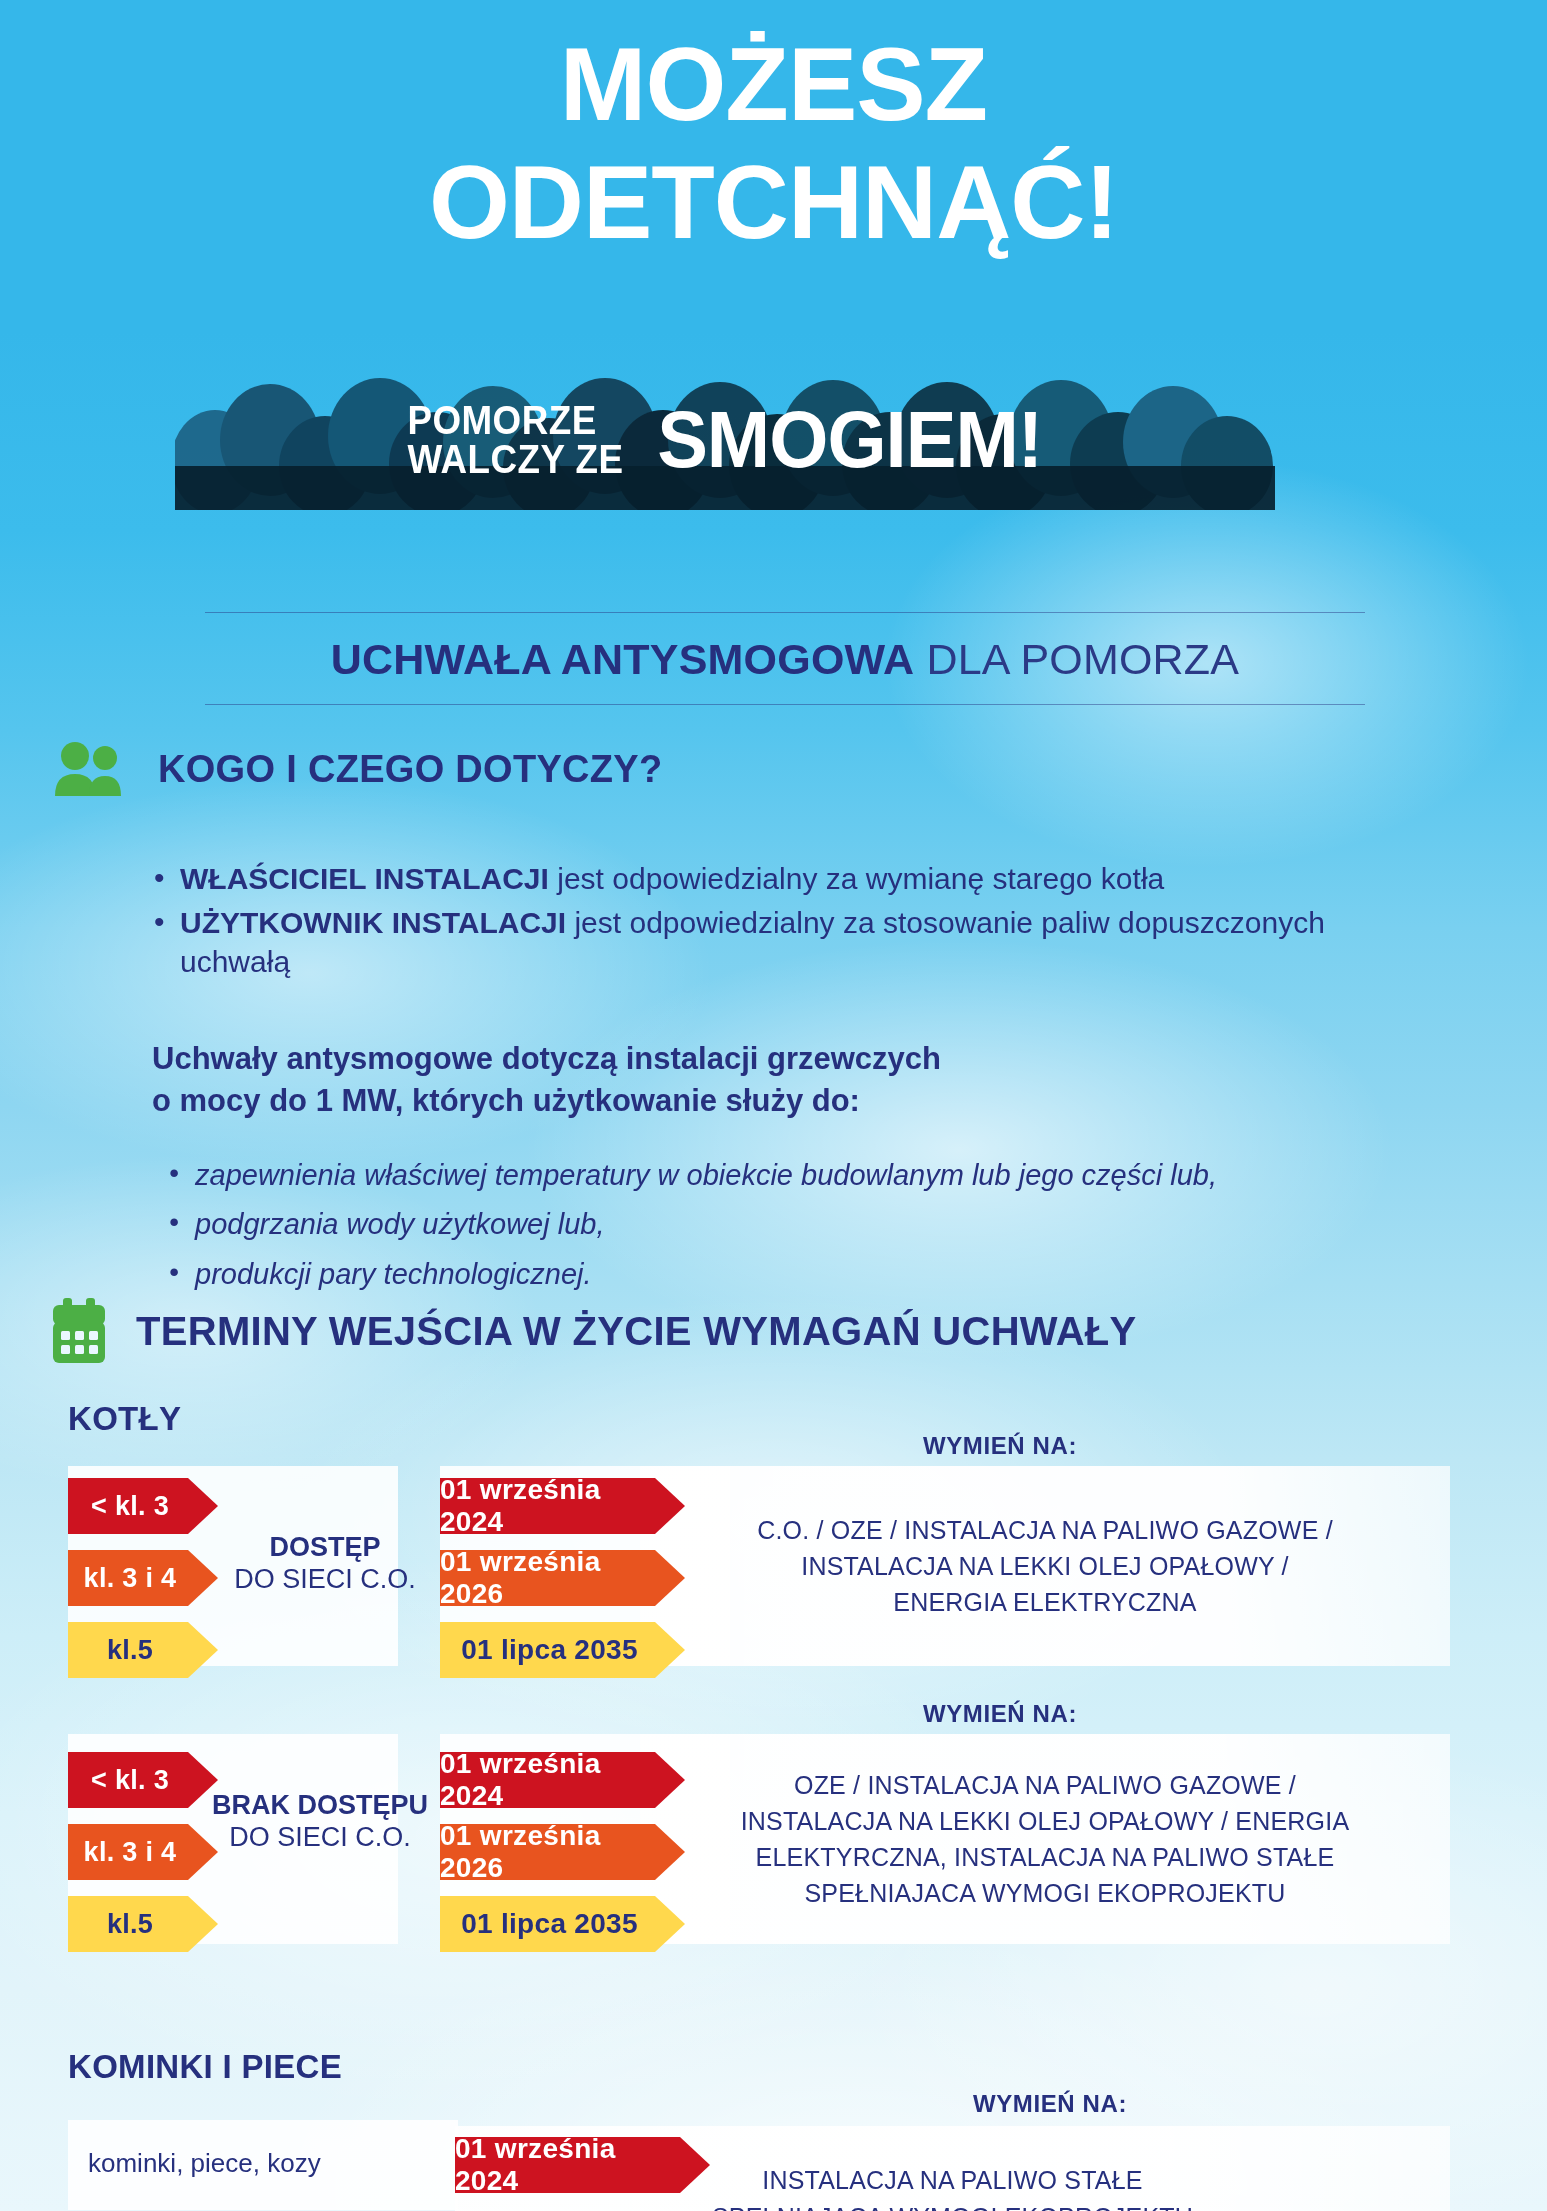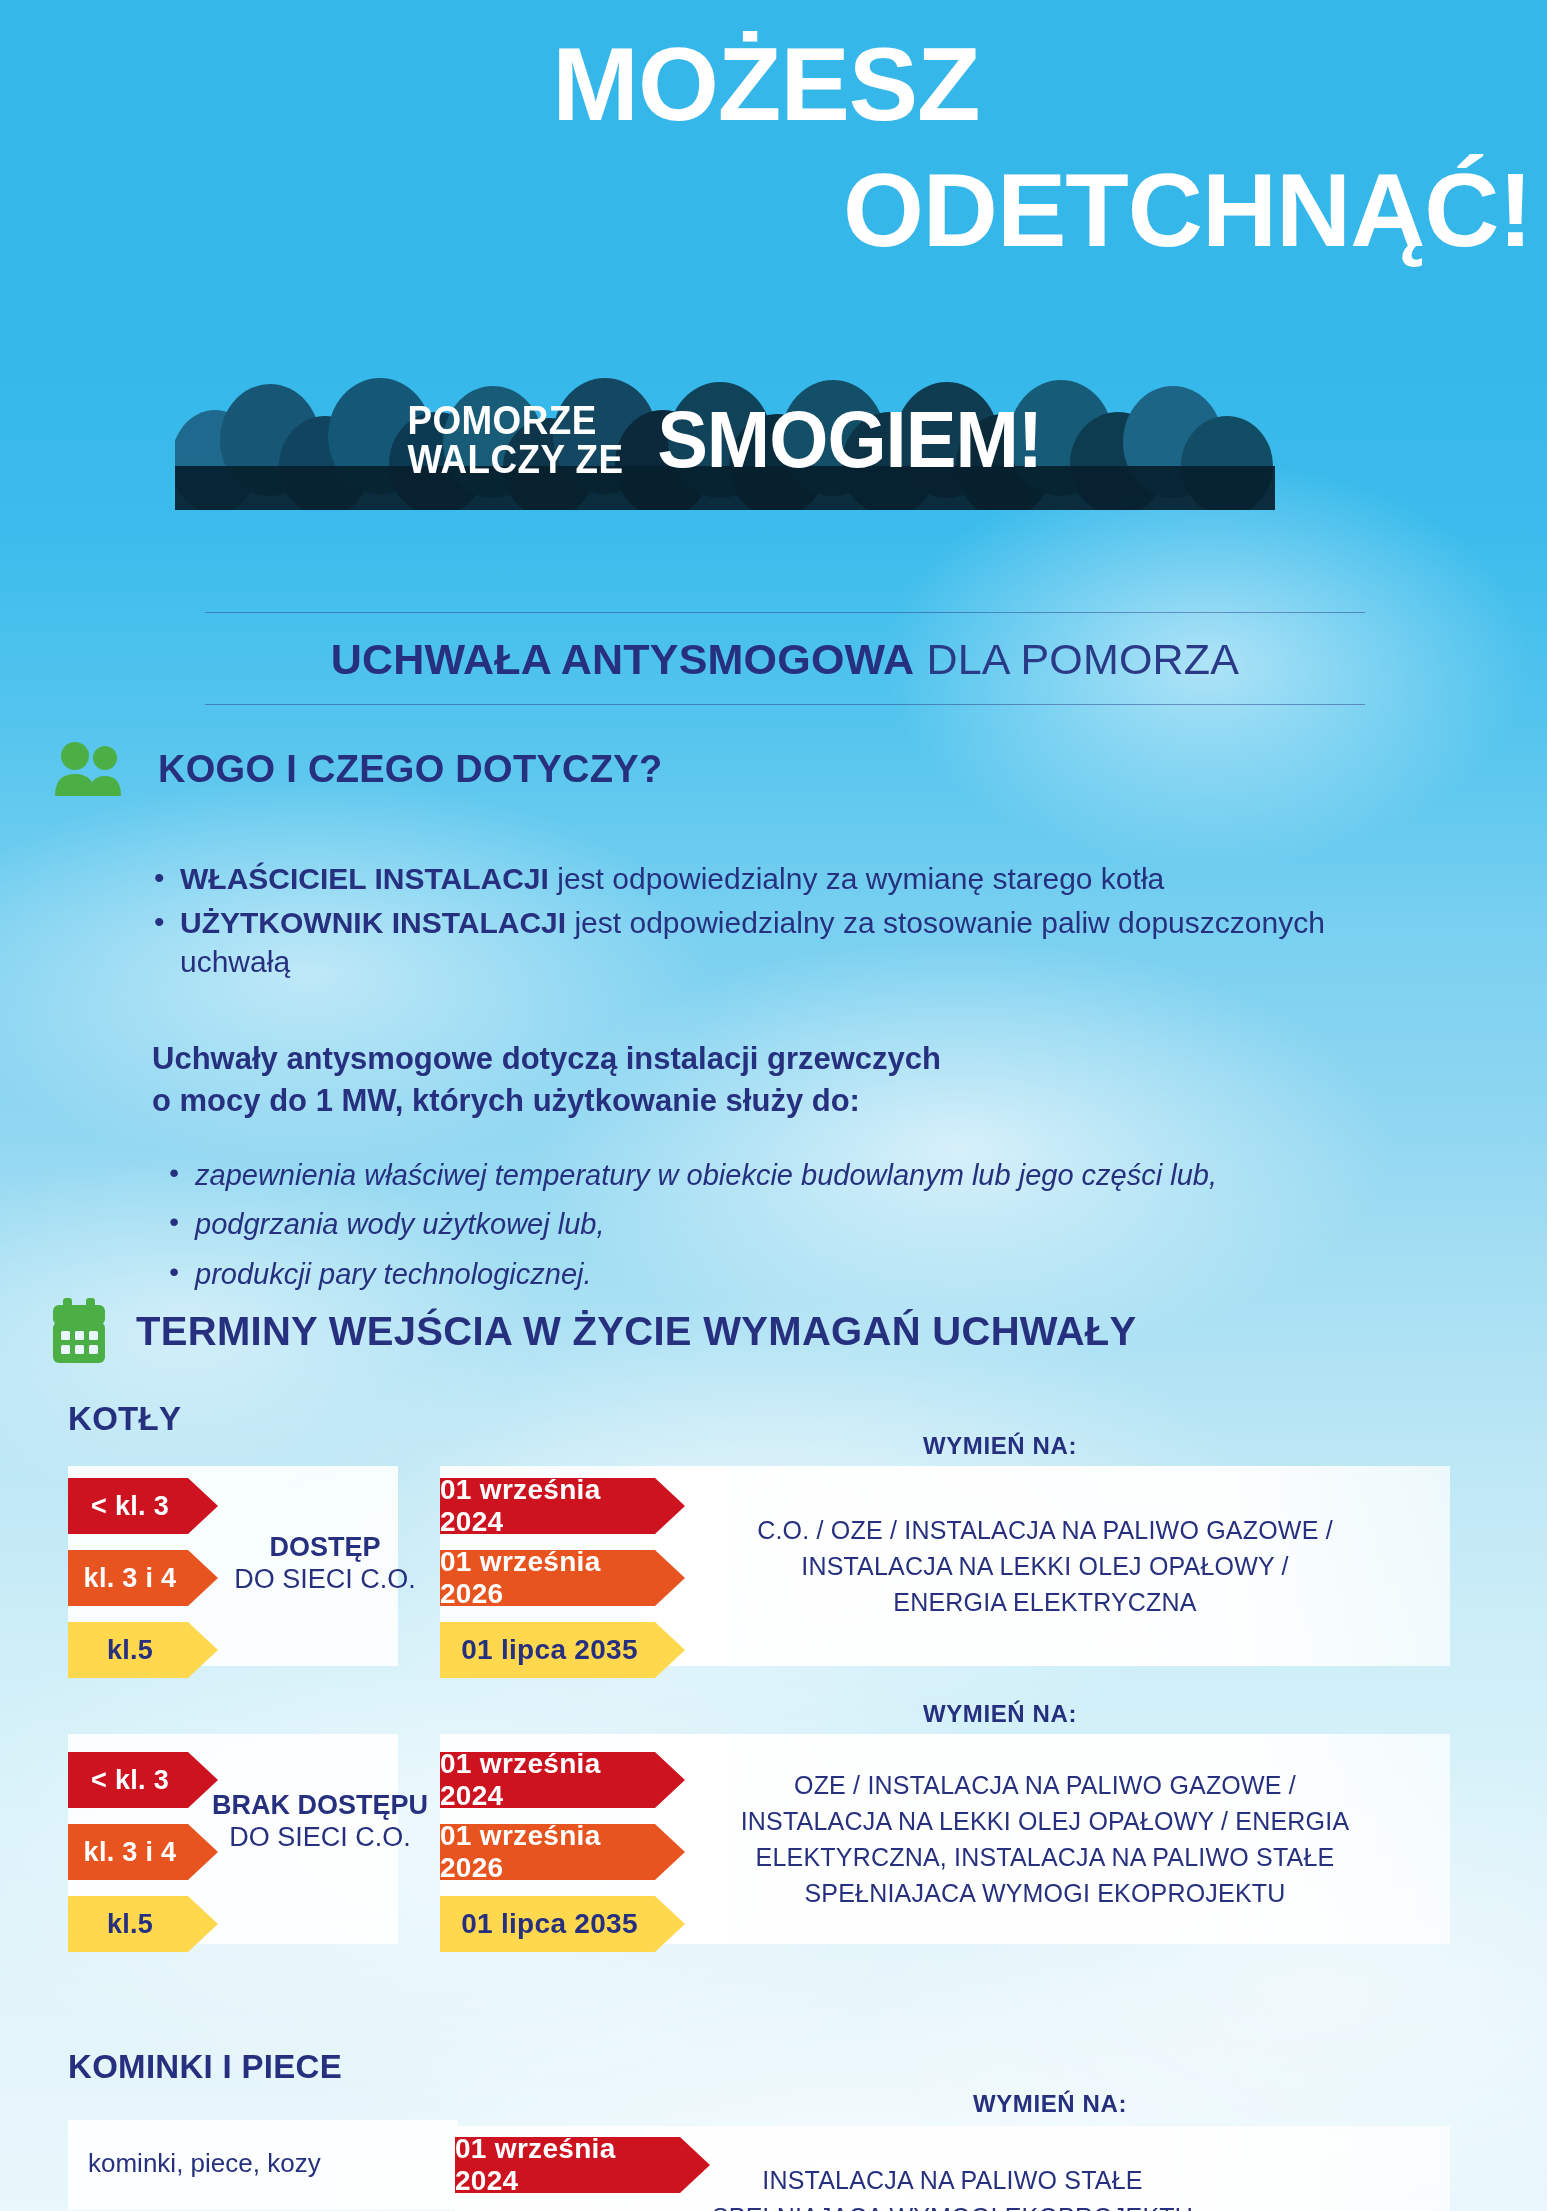--- a/index.html
+++ b/index.html
@@ -39,32 +39,32 @@
         #79d0f0 42%, #8ed6f1 50%,
         #a6dff3 58%, #bde7f5 66%,
         #cdeef8 74%, #d9f2fa 82%,
         #e2f4fa 90%, #e9f7fc 100%);
     overflow: hidden;
   }
 
   
   .title-wrap {
     position: absolute;
-    top: 32px; left: 0; right: 15px;
+    top: 32px; left: 0; right: 0;
     text-align: center;
   }
   .title-line {
     color: #ffffff;
     font-size: 104px;
     line-height: 1.0;
     font-weight: bold;
     letter-spacing: -1px;
     font-family: "Liberation Sans", sans-serif;
   }
-  .title-line.l2 { margin-top: 22px; text-align: right; }
+  .title-line.l2 { margin-top: 14px; }
 
   
   .logo-band {
     position: absolute;
     top: 370px;
     left: 175px;
     width: 1100px;
     height: 140px;
   }
   .smog-svg { position: absolute; inset: 0; width: 100%; height: 100%; }

